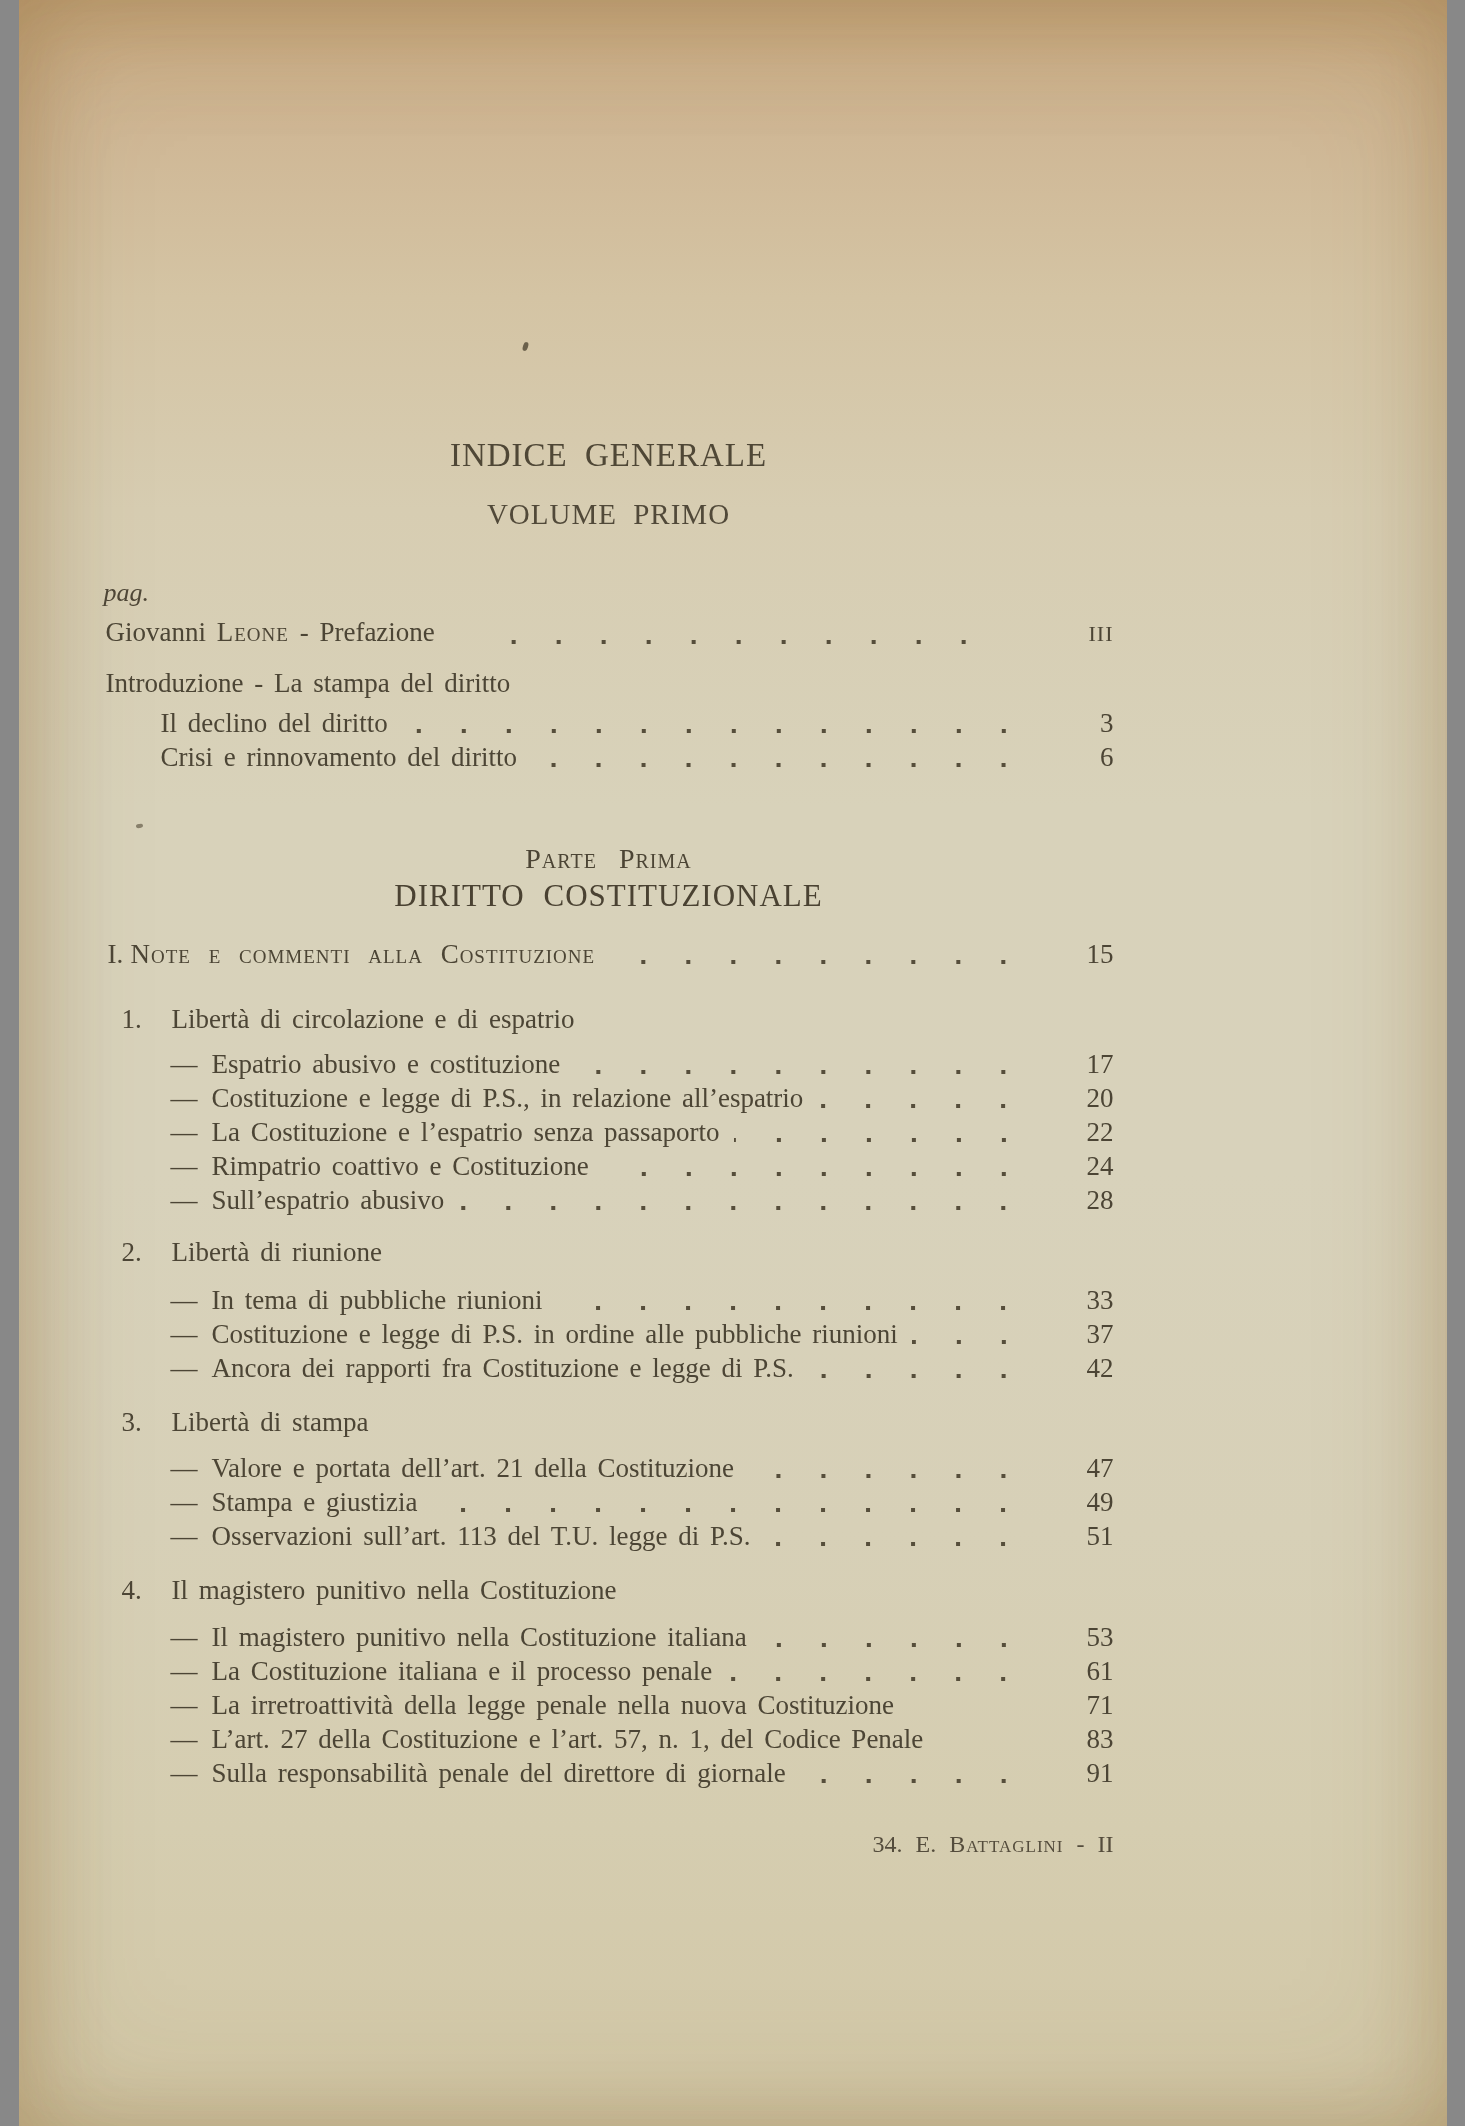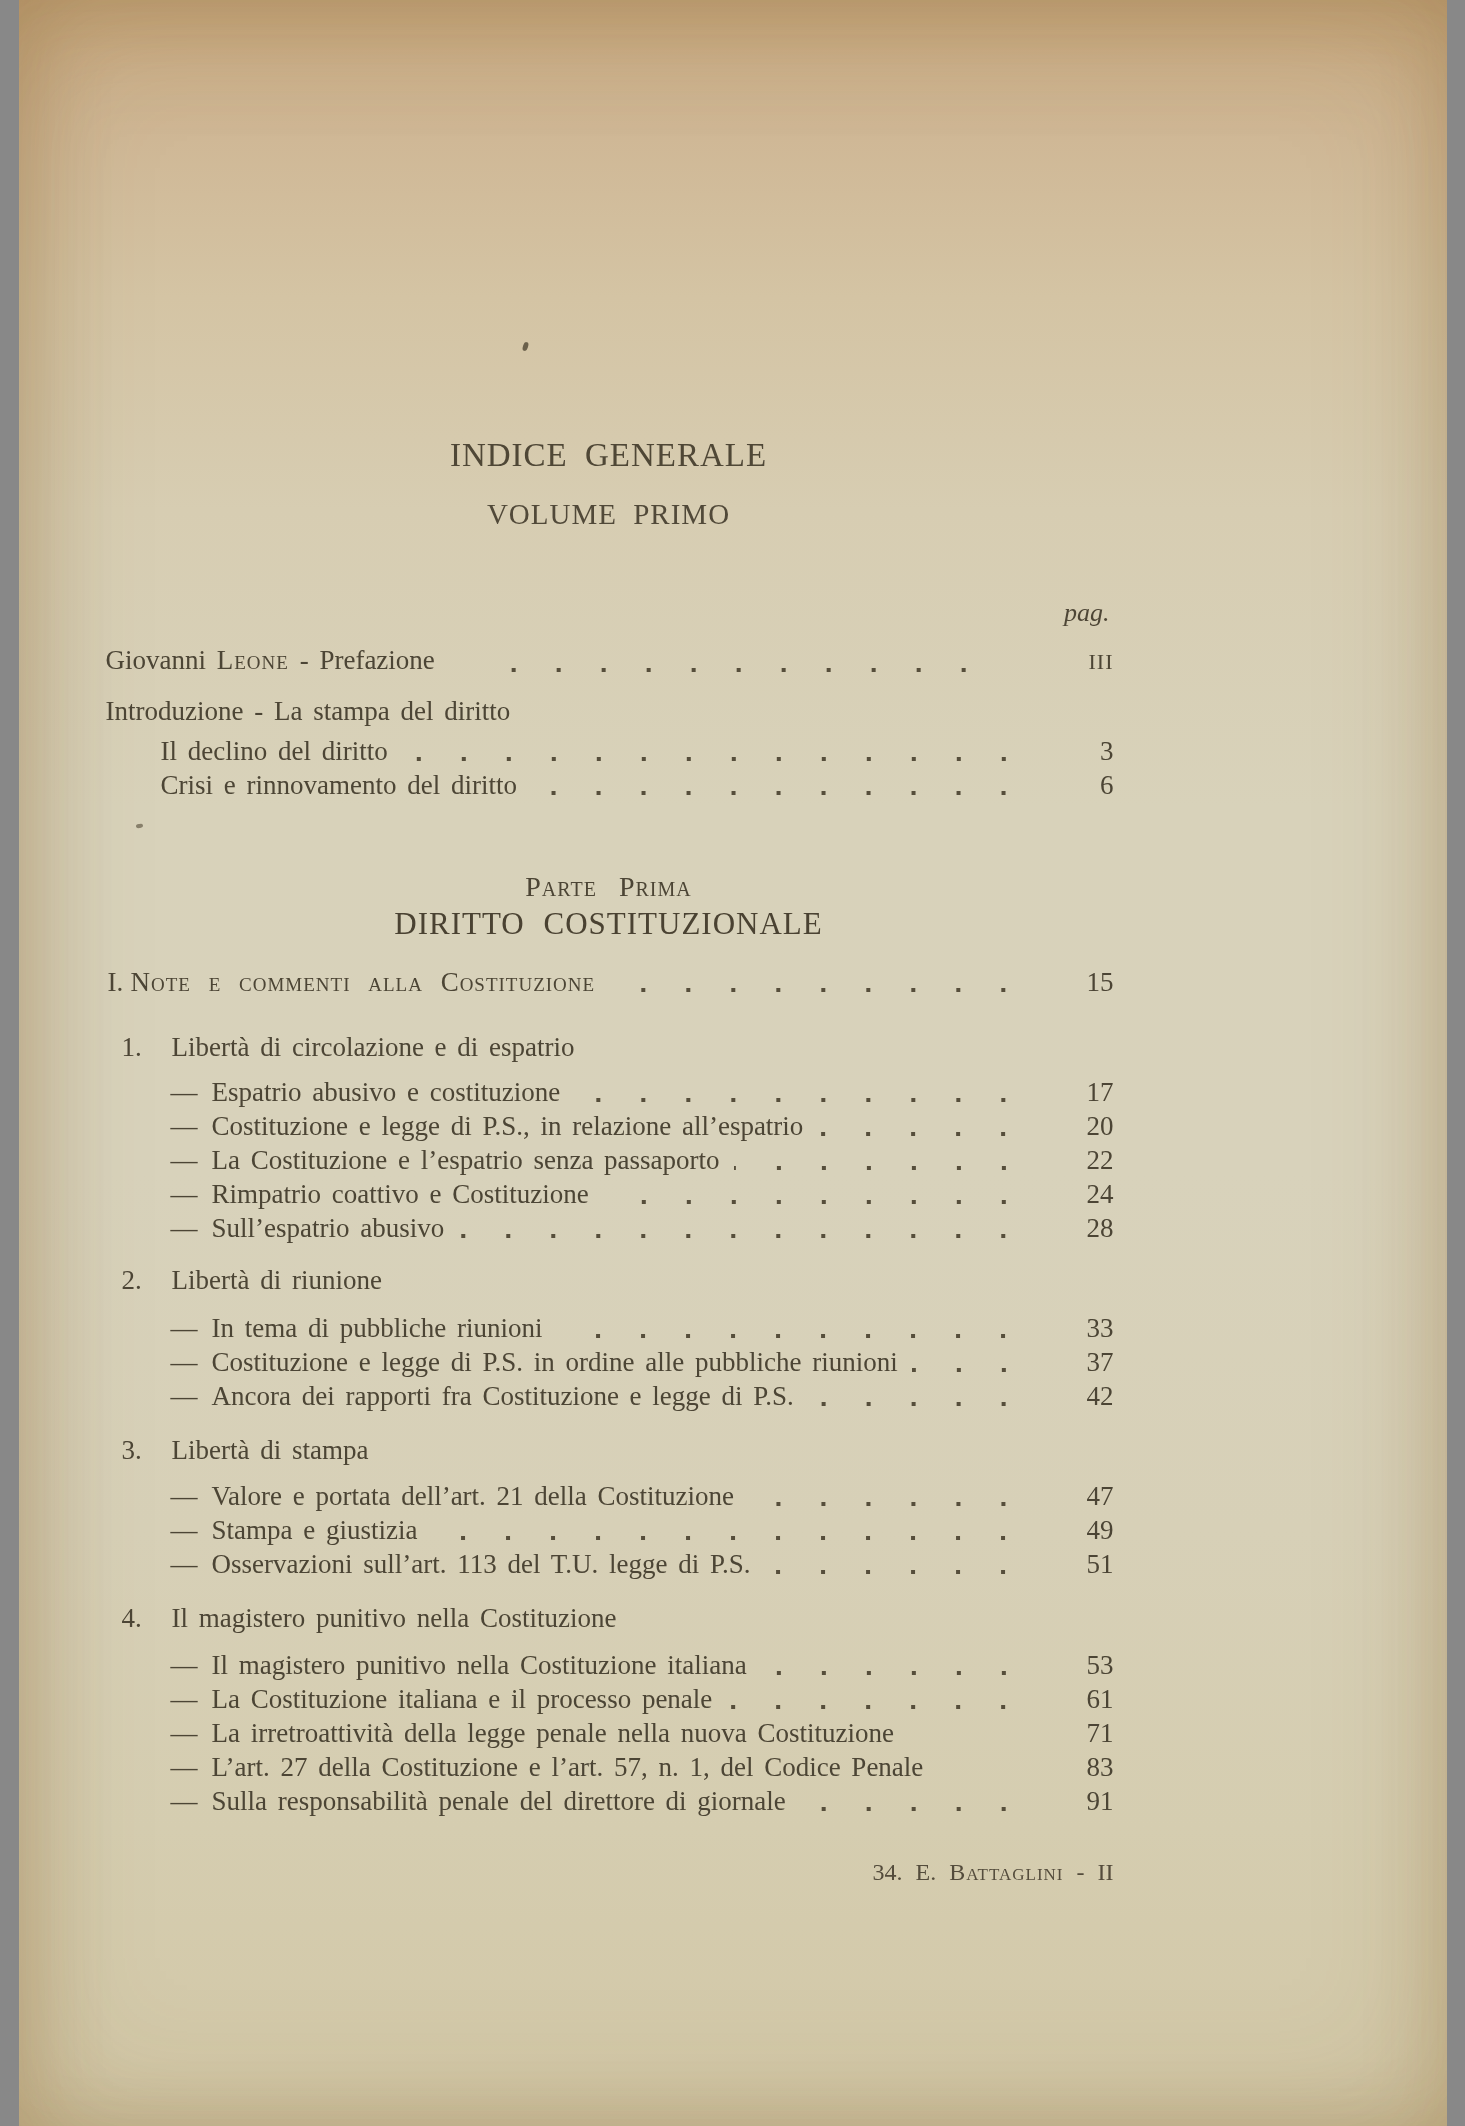--- a/index.html
+++ b/index.html
@@ -17,21 +17,21 @@
     box-shadow:inset 0 0 140px rgba(120,90,40,.18),
                inset 28px 0 70px rgba(130,95,45,.14),
                inset -18px 0 60px rgba(130,100,55,.08),
                inset 0 50px 90px rgba(185,125,60,.15);
   }
   .content{position:absolute;left:85px;top:0;width:1010px;}
   h1{margin:433px 0 0;font-weight:400;font-size:33px;line-height:44px;
      letter-spacing:1px;text-align:center;color:#4f4736;word-spacing:8px;}
   h2{margin:19px 0 0;font-weight:400;font-size:29px;line-height:36px;
      letter-spacing:1px;text-align:center;color:#514939;word-spacing:8px;}
-  .pag-row{margin-top:66px;line-height:30px;text-align:right;padding-right:4px;}
+  .pag-row{margin-top:46px;line-height:30px;text-align:left;padding-right:4px;}
   .pag-label{font-style:italic;font-size:26px;color:#4e4636;}
   .row{display:flex;align-items:baseline;font-size:27px;line-height:34px;word-spacing:4px;}
   .row .num{flex:0 0 auto;}
   .row .txt{flex:0 0 auto;white-space:nowrap;}
   .row .dash{flex:0 0 auto;width:41px;}
   .row .pg{flex:0 0 auto;min-width:58px;text-align:right;}
   .pg-sc{font-size:22px;letter-spacing:1px;}
   .leader{
     flex:1 1 auto;min-width:0;align-self:stretch;margin:0 10px 0 14px;
     background-image:radial-gradient(circle 2.5px at 3px 4px,#564e3b 96%,rgba(86,78,59,0) 100%);
@@ -58,21 +58,21 @@
 <body>
 
 <div class="page">
   <div class="content">
     <h1>INDICE GENERALE</h1>
     <h2>VOLUME PRIMO</h2>
     <div class="pag-row">
       <span class="pag-label">pag.</span>
     </div>
     <div id="toc">
-        <div class="row kind-plain" style="margin-top: 12px; gap: 40px;">
+        <div class="row kind-plain" style="margin-top: 4px; gap: 40px;">
 
     <span class="txt"><span>Giovanni </span><span class="sc">Leone</span><span> - </span><span class="i">Prefazione</span></span>
     <span class="leader"></span>
     <span class="pg pg-sc">III</span>
   </div>
         <div class="row kind-plain" style="margin-top: 15px;">
 
     <span class="txt"><span class="i">Introduzione</span><span> - La stampa del diritto</span></span>
 
   </div>

